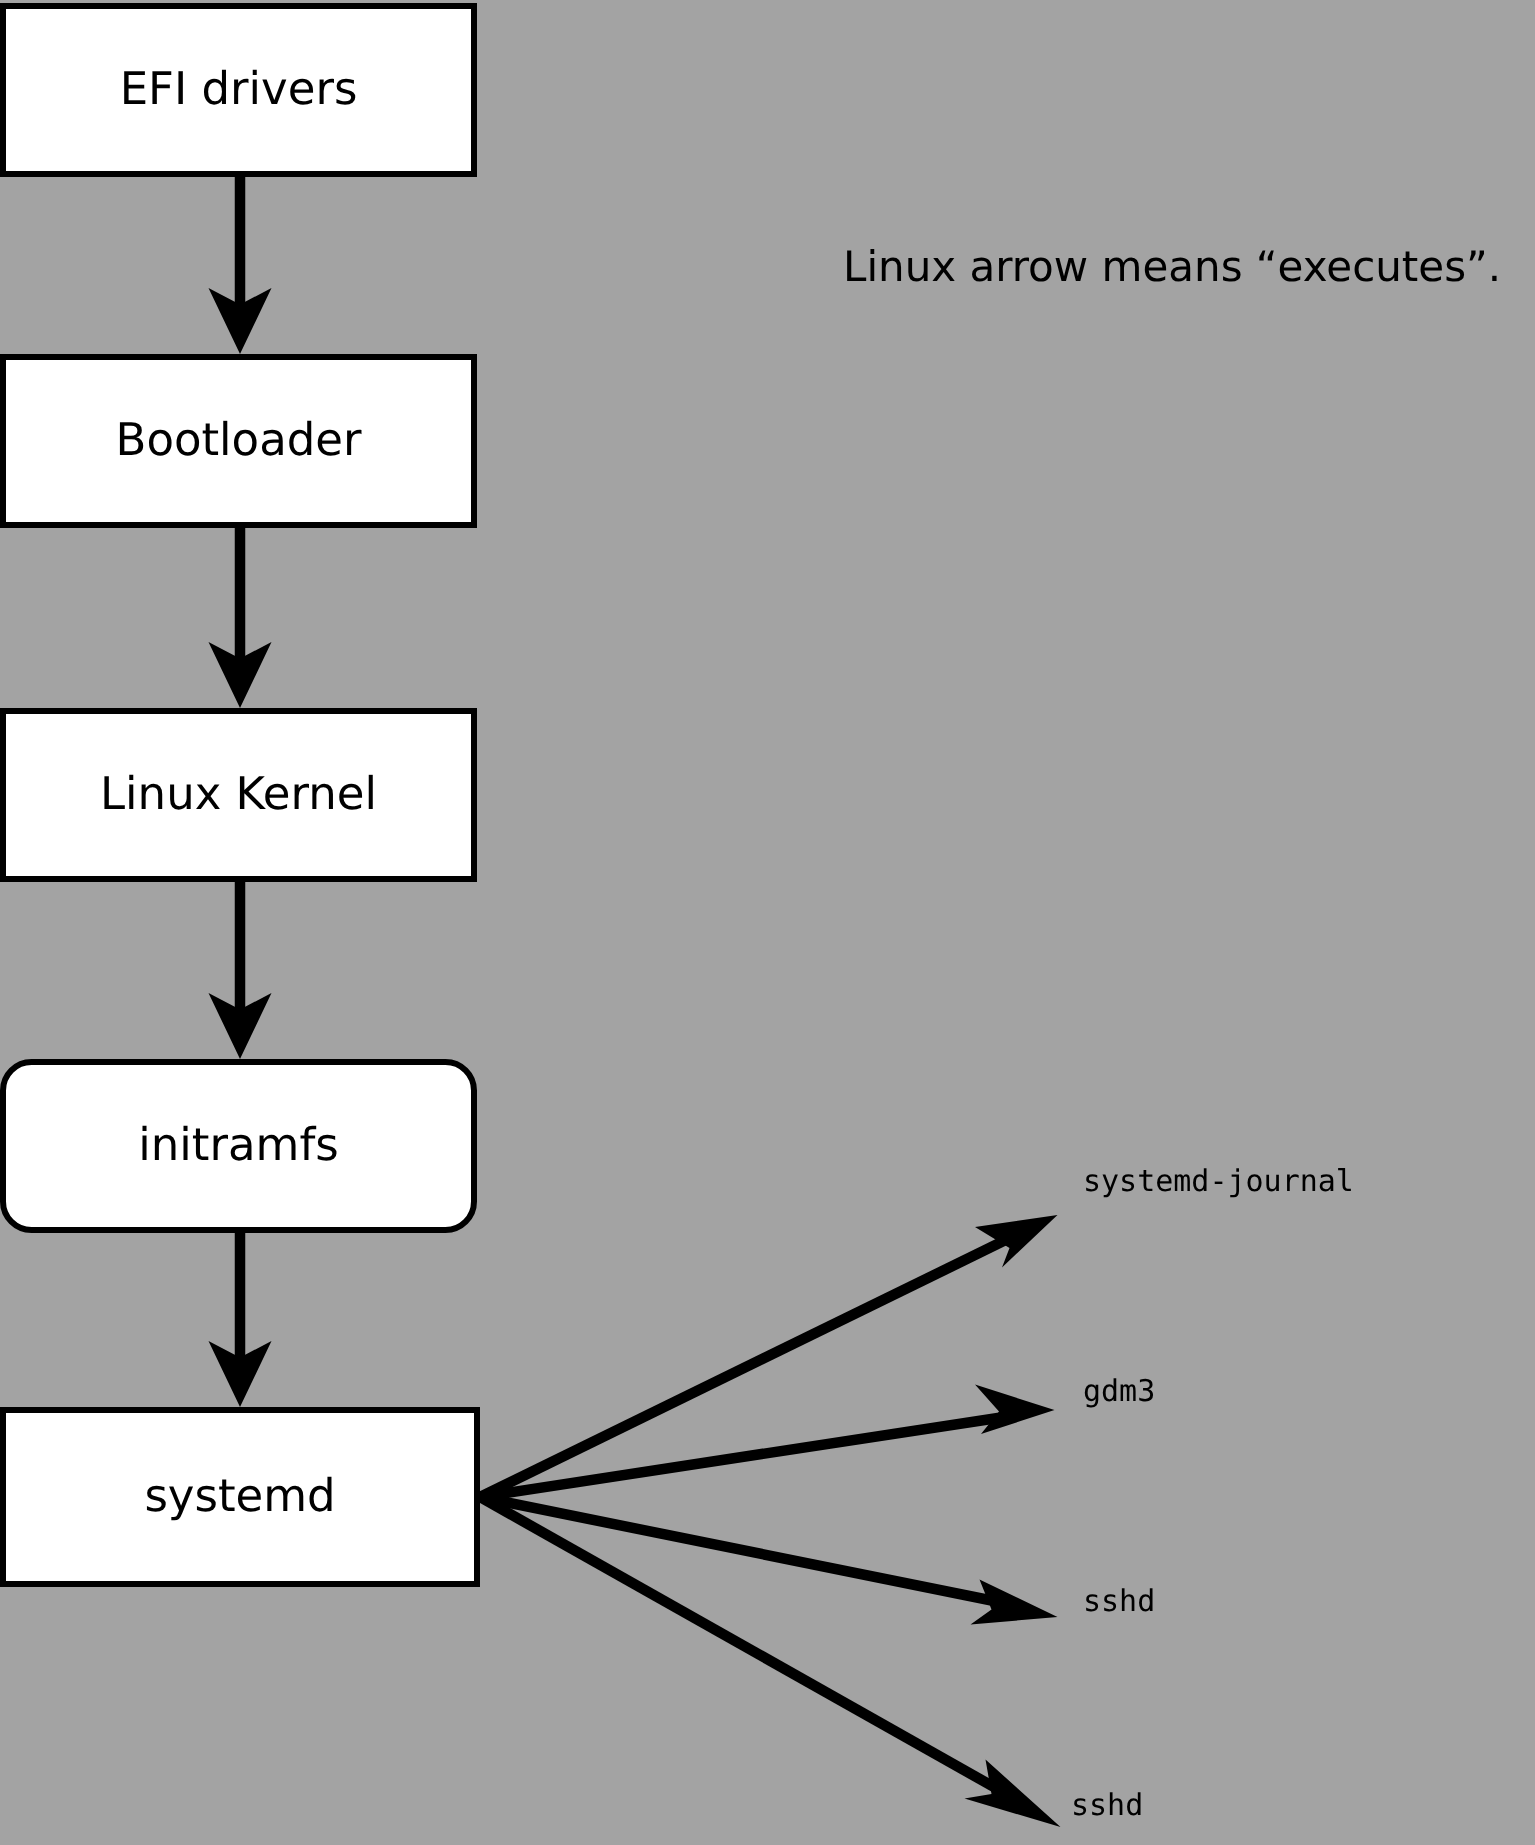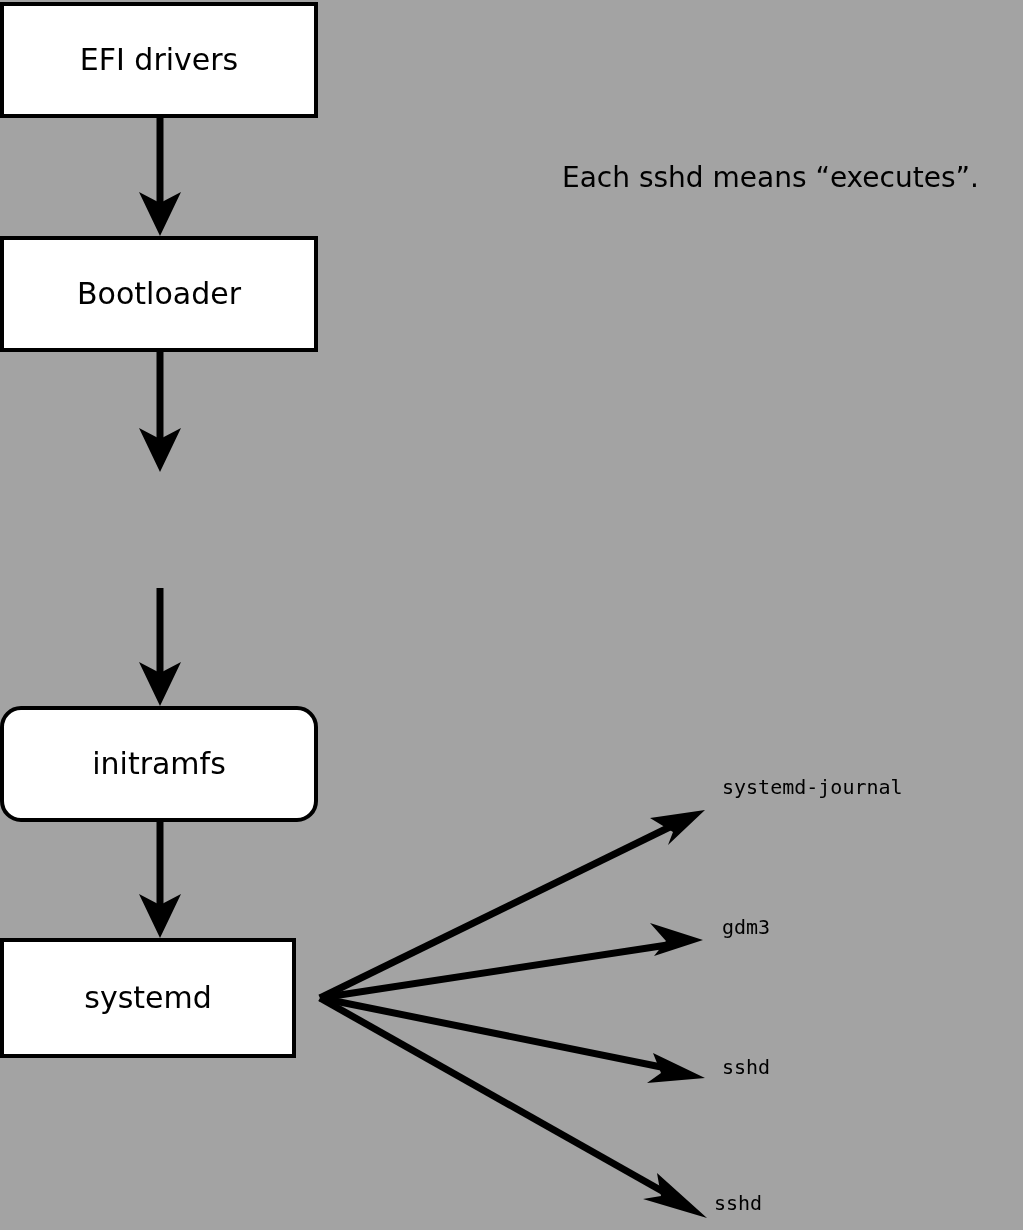--- a/index.html
+++ b/index.html
@@ -104,32 +104,35 @@
   </svg>
 
   <div class="node-box" style="left:0px; top:2px; width:318px; height:116px;">
     <span class="node-label">EFI drivers</span>
   </div>
 
   <div class="node-box" style="left:0px; top:236px; width:318px; height:116px;align-items:center;">
     <span class="node-label">Bootloader</span>
   </div>
 
+  <div class="node-box" style="left:0px; top:472px; width:318px; height:116px;">
+    <span class="node-label">Linux Kernel</span>
+  </div>
 
   <div class="node-box" style="left:0px; top:706px; width:318px; height:116px;border-radius:21px;">
     <span class="node-label">initramfs</span>
   </div>
 
-  <div class="node-box" style="left:0px; top:938px; width:296px; height:120px;">
+  <div class="node-box" style="left:0px; top:938px; width:320px; height:120px;">
     <span class="node-label">systemd</span>
   </div>
 
   <span class="leaf-label" style="left:722px; top:777px;">systemd-journal</span>
 
   <span class="leaf-label" style="left:722px; top:917px;">gdm3</span>
 
   <span class="leaf-label" style="left:722px; top:1057px;">sshd</span>
 
   <span class="leaf-label" style="left:714px; top:1193px;">sshd</span>
 
-  <span class="legend-note" style="left:562px; top:164px;">Each sshd means “executes”.</span>
+  <span class="legend-note" style="left:562px; top:164px;">Linux arrow means “executes”.</span>
 
 </div>
 
 </body></html>

